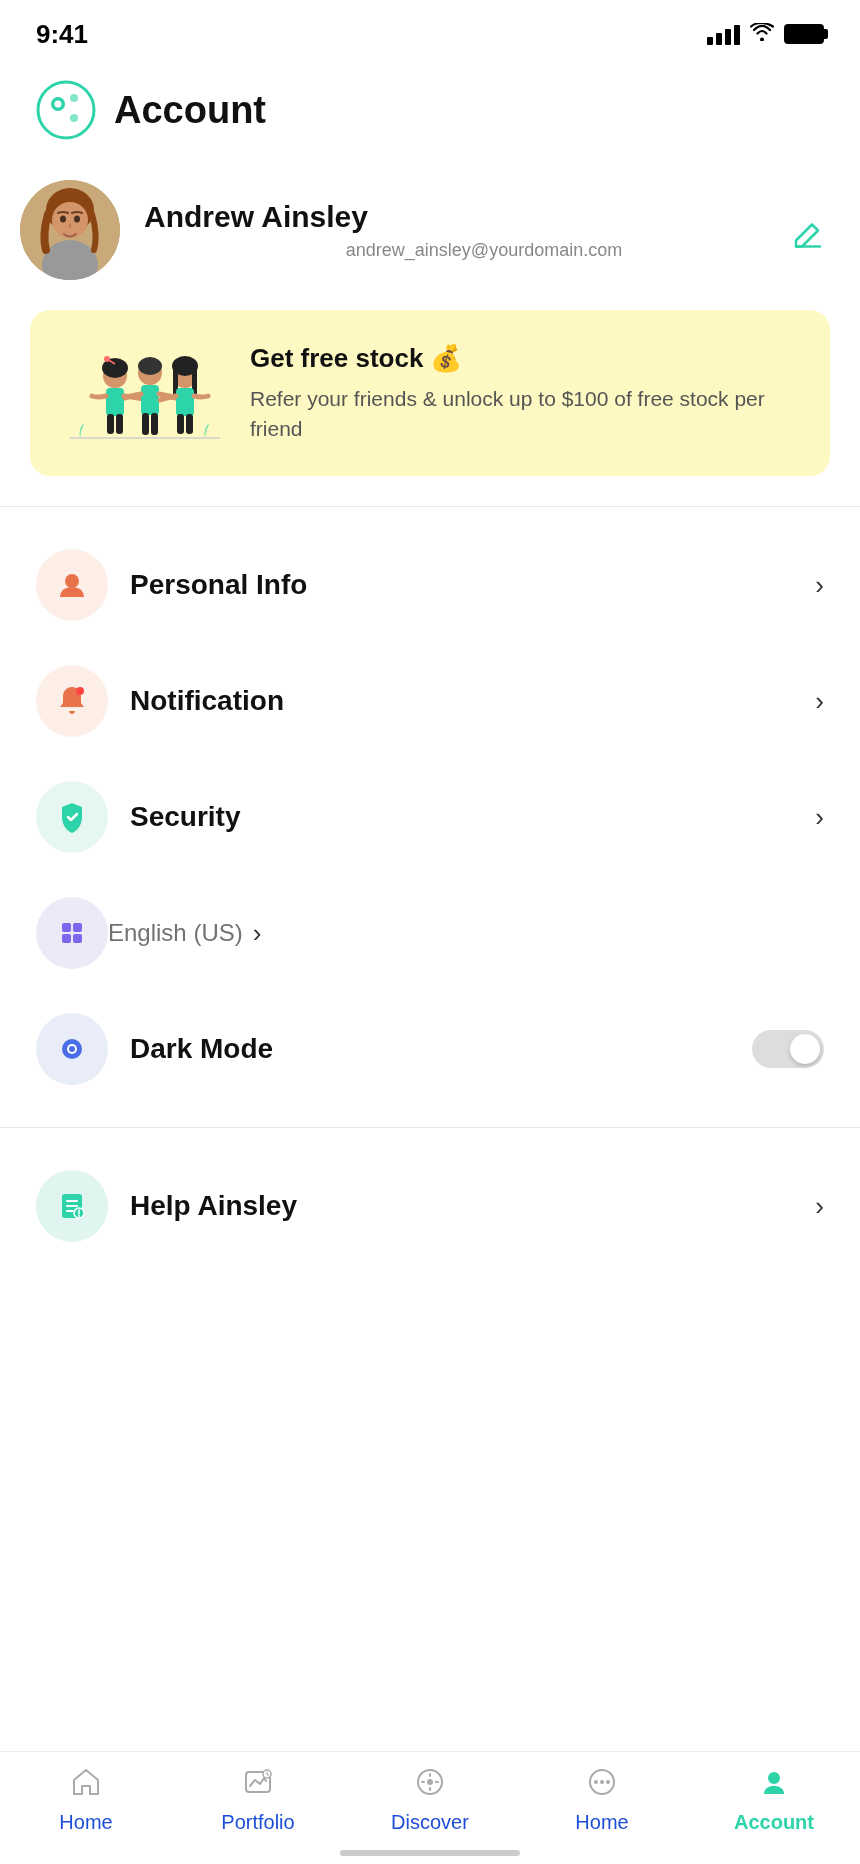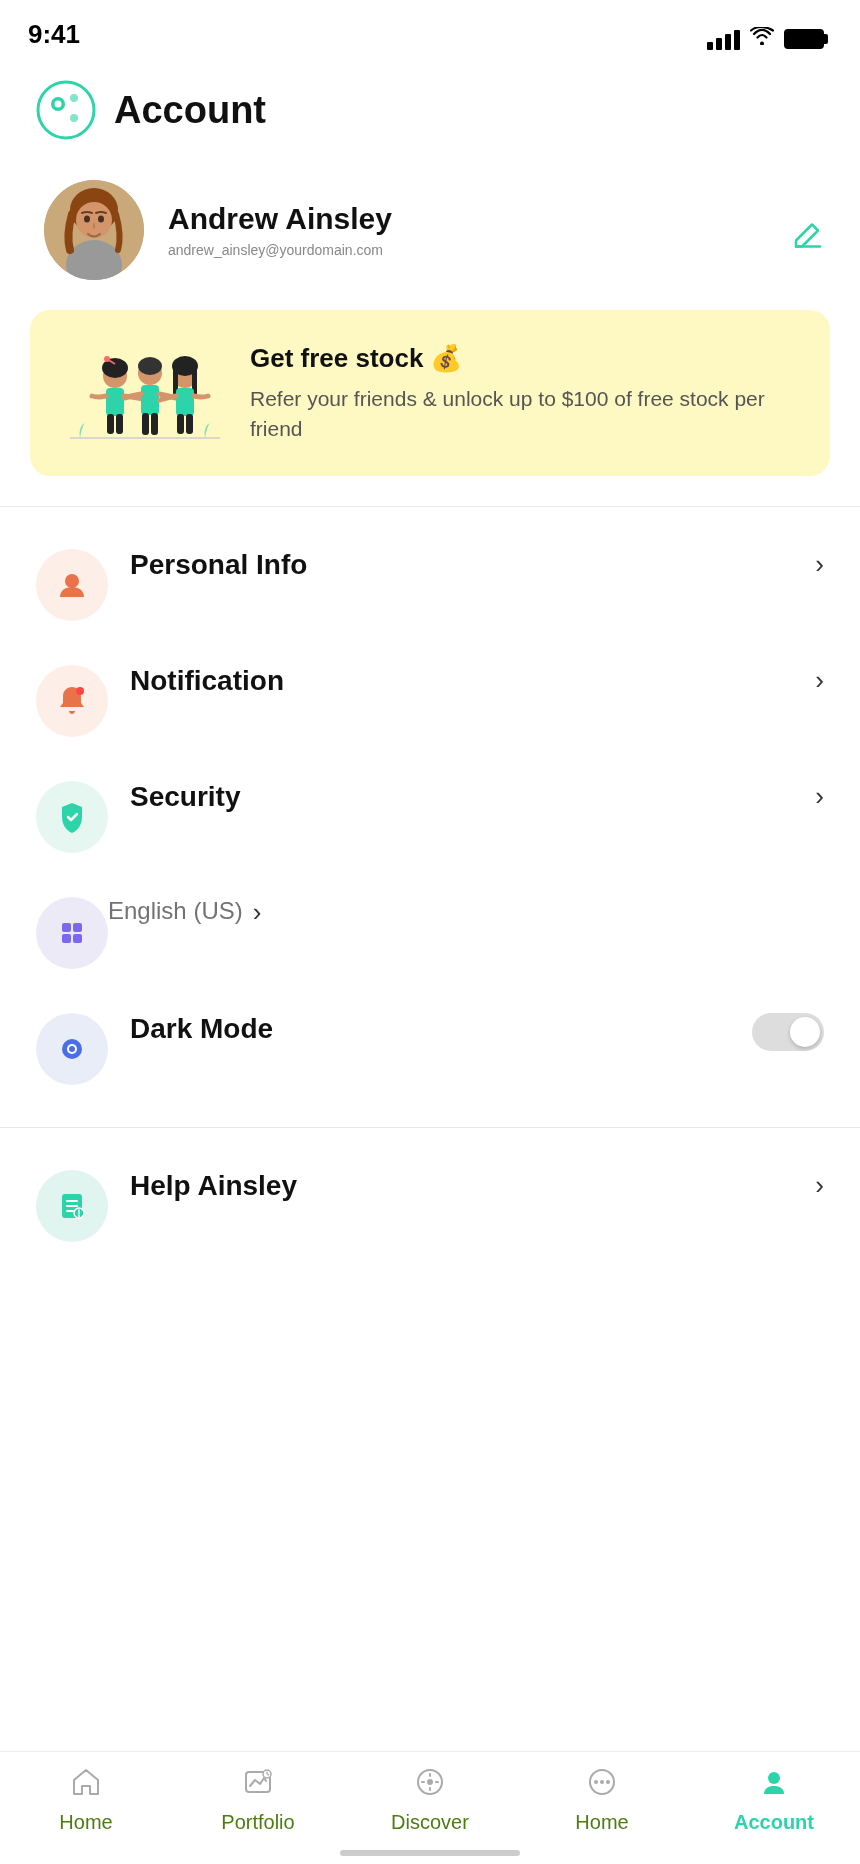--- a/index.html
+++ b/index.html
@@ -9,22 +9,22 @@
       min-height: 1864px;
       background: #ffffff;
       font-family: -apple-system, BlinkMacSystemFont, 'Segoe UI', sans-serif;
       overflow-x: hidden;
     }
 
     
     .status-bar {
       display: flex;
       justify-content: space-between;
-      align-items: flex-end;
-      padding: 18px 36px 10px 28px;
+      align-items: center;
+      padding: 18px 36px 10px 36px;
       height: 60px;
     }
     .status-time {
       font-size: 26px;
       font-weight: 700;
       color: #000;
     }
     .status-icons {
       display: flex;
       align-items: center;
@@ -80,23 +80,22 @@
     .page-title {
       font-size: 38px;
       font-weight: 800;
       color: #111;
     }
 
     
     .profile-section {
       display: flex;
       align-items: center;
-      padding: 10px 36px 30px 36px;
+      padding: 10px 36px 30px 20px;
       position: relative;
-      margin-left: 8px;
     }
     .avatar {
       width: 100px;
       height: 100px;
       border-radius: 50%;
       overflow: hidden;
       background: #c9a97a;
       flex-shrink: 0;
       display: flex;
       align-items: center;
@@ -106,22 +105,23 @@
       margin-left: 24px;
       flex: 1;
     }
     .profile-name {
       font-size: 30px;
       font-weight: 700;
       color: #111;
       margin-bottom: 6px;
     }
     .profile-email {
-      font-size: 14px;
+      font-size: 18px;
       color: #888;
+      text-align: center;
     }
     .edit-icon {
       position: absolute;
       right: 36px;
       top: 50%;
       transform: translateY(-50%);
       color: #2dd4aa;
       font-size: 28px;
     }
 
@@ -158,21 +158,21 @@
       background: #e8e8e8;
       margin: 10px 0;
     }
 
     
     .menu-list {
       padding: 10px 0;
     }
     .menu-item {
       display: flex;
-      align-items: flex-start;
+      align-items: center;
       padding: 22px 36px;
       cursor: pointer;
       position: relative;
     }
     .menu-icon-wrap {
       width: 72px;
       height: 72px;
       border-radius: 50%;
       display: flex;
       align-items: center;
@@ -244,21 +244,21 @@
       cursor: pointer;
       min-width: 130px;
     }
     .nav-icon {
       font-size: 30px;
       color: #aaa;
     }
     .nav-icon.active { color: #2dd4aa; }
     .nav-label {
       font-size: 20px;
-      color: #4d7c0f;
+      color: #1d4ed8;
     }
     .nav-label.active { color: #2dd4aa; font-weight: 600; }
 
     
     .home-indicator {
       position: fixed;
       bottom: 8px;
       left: 50%;
       transform: translateX(-50%);
       width: 180px;

